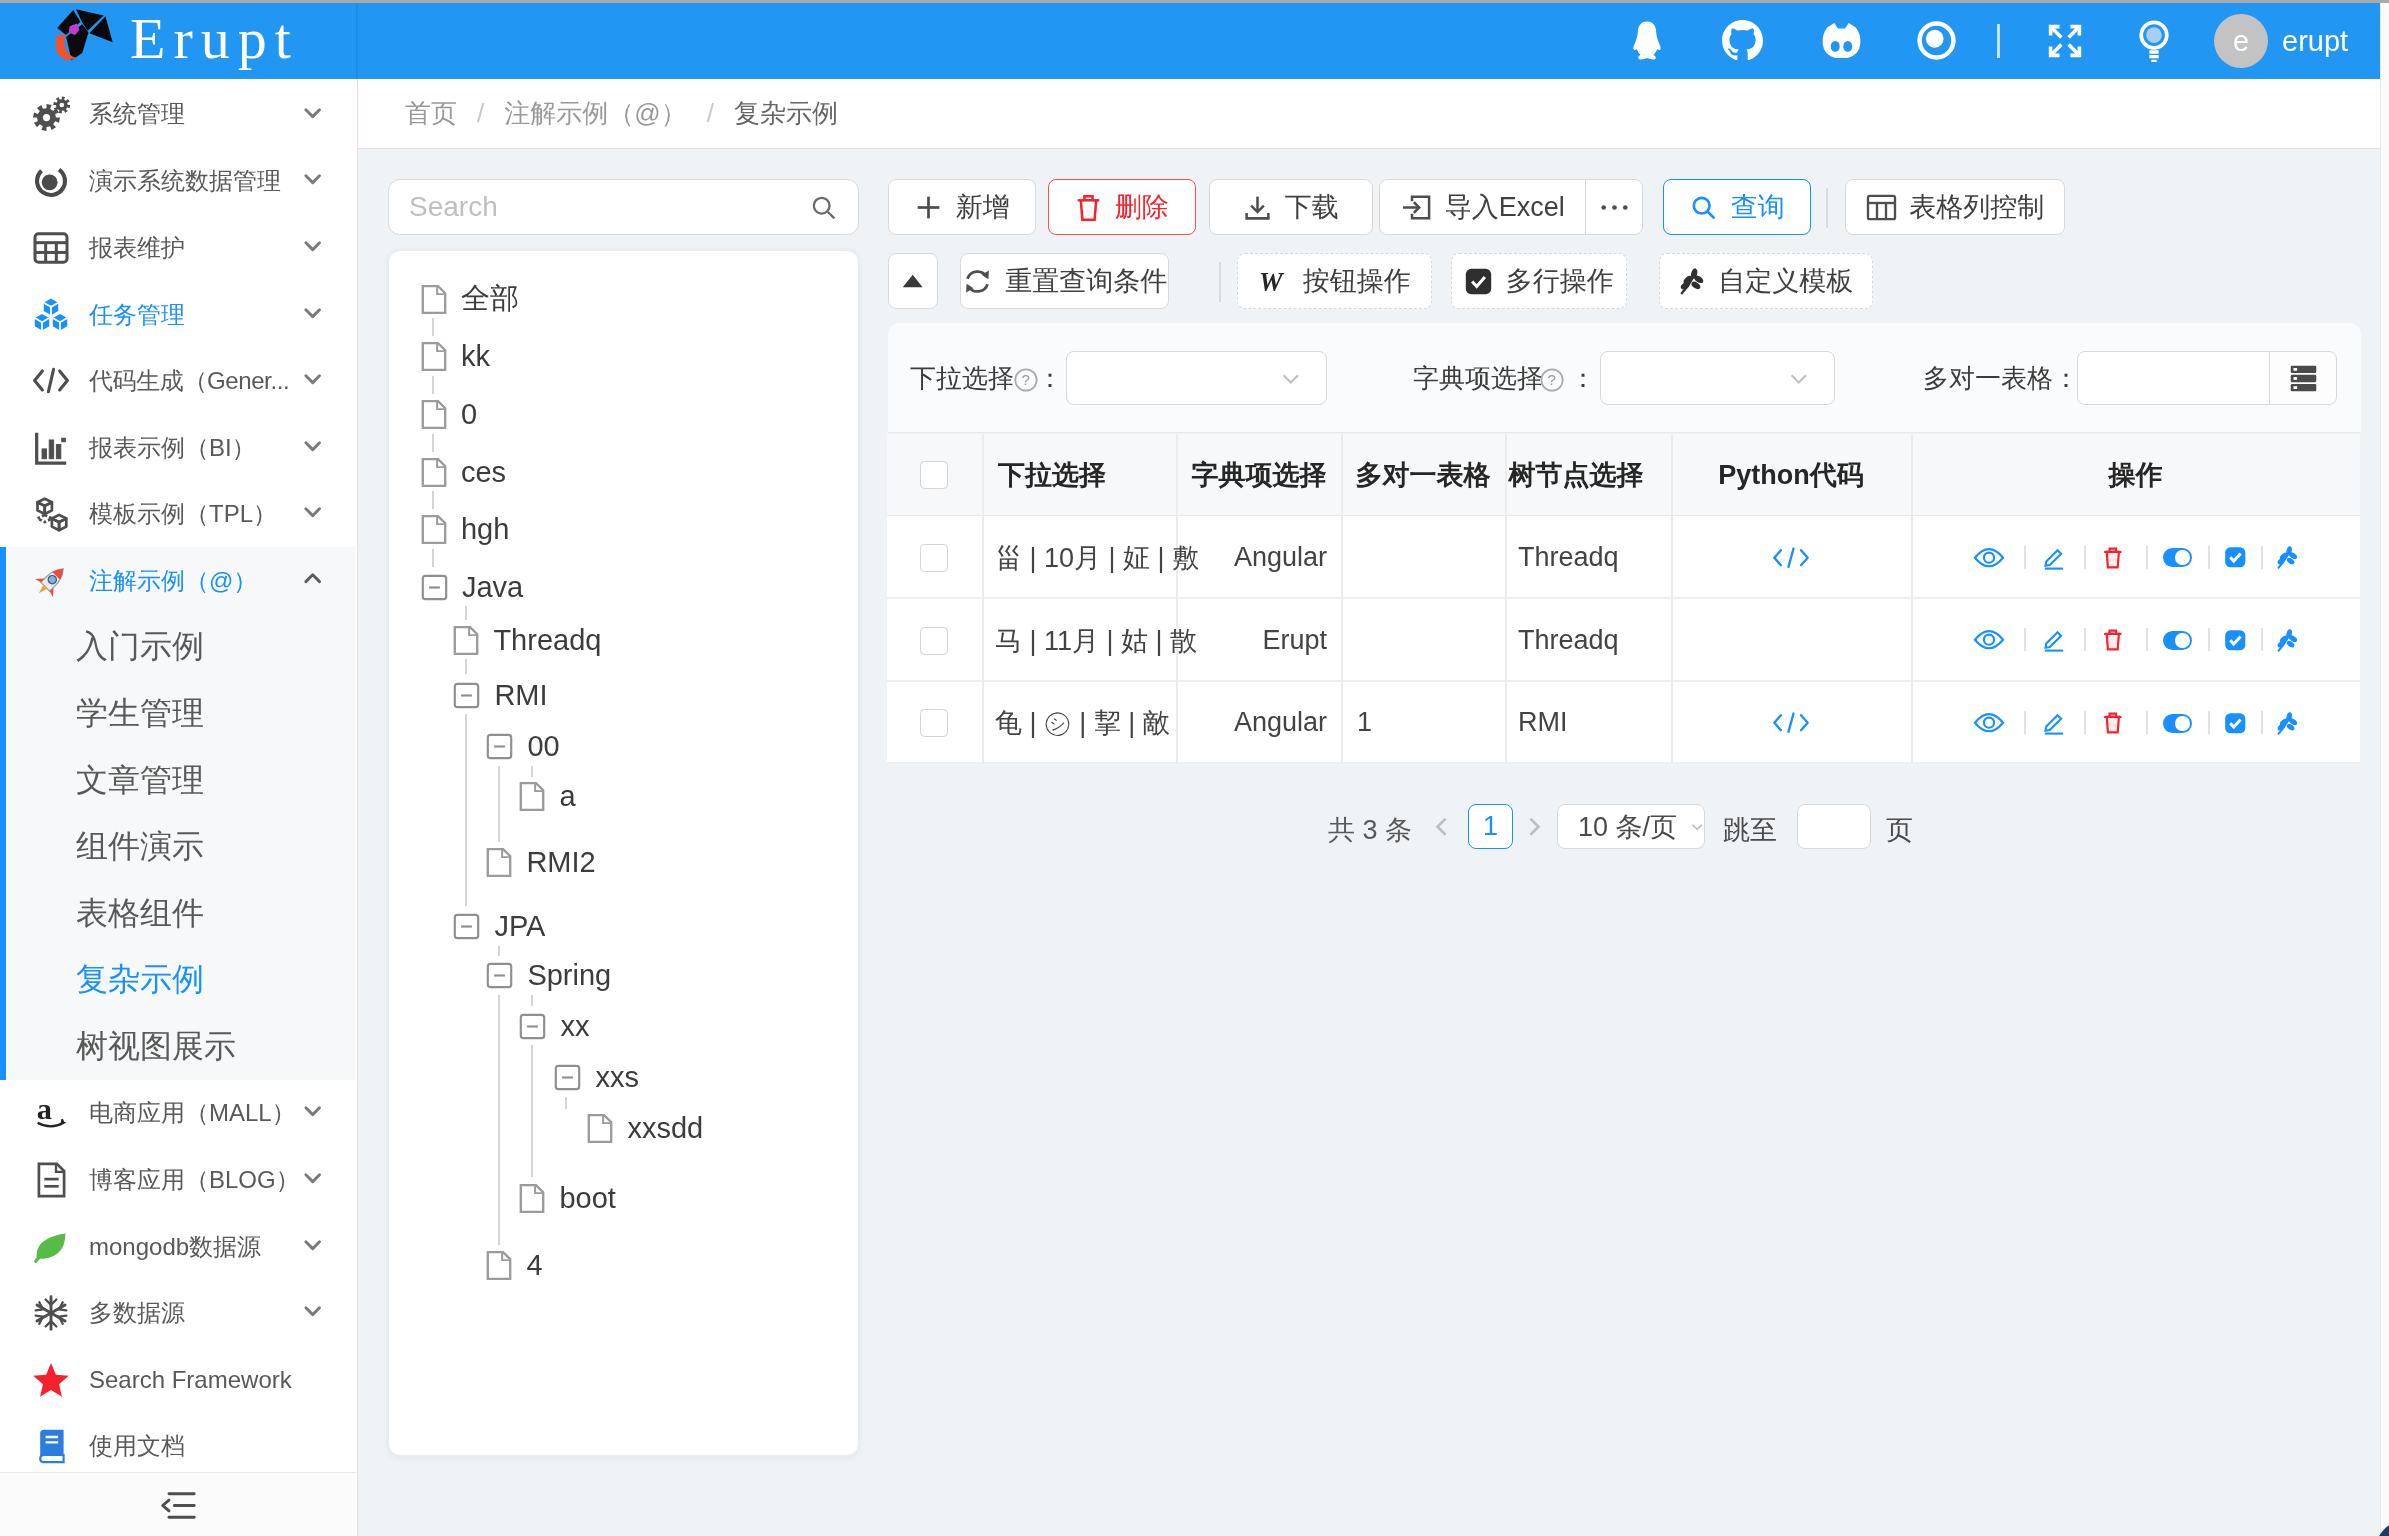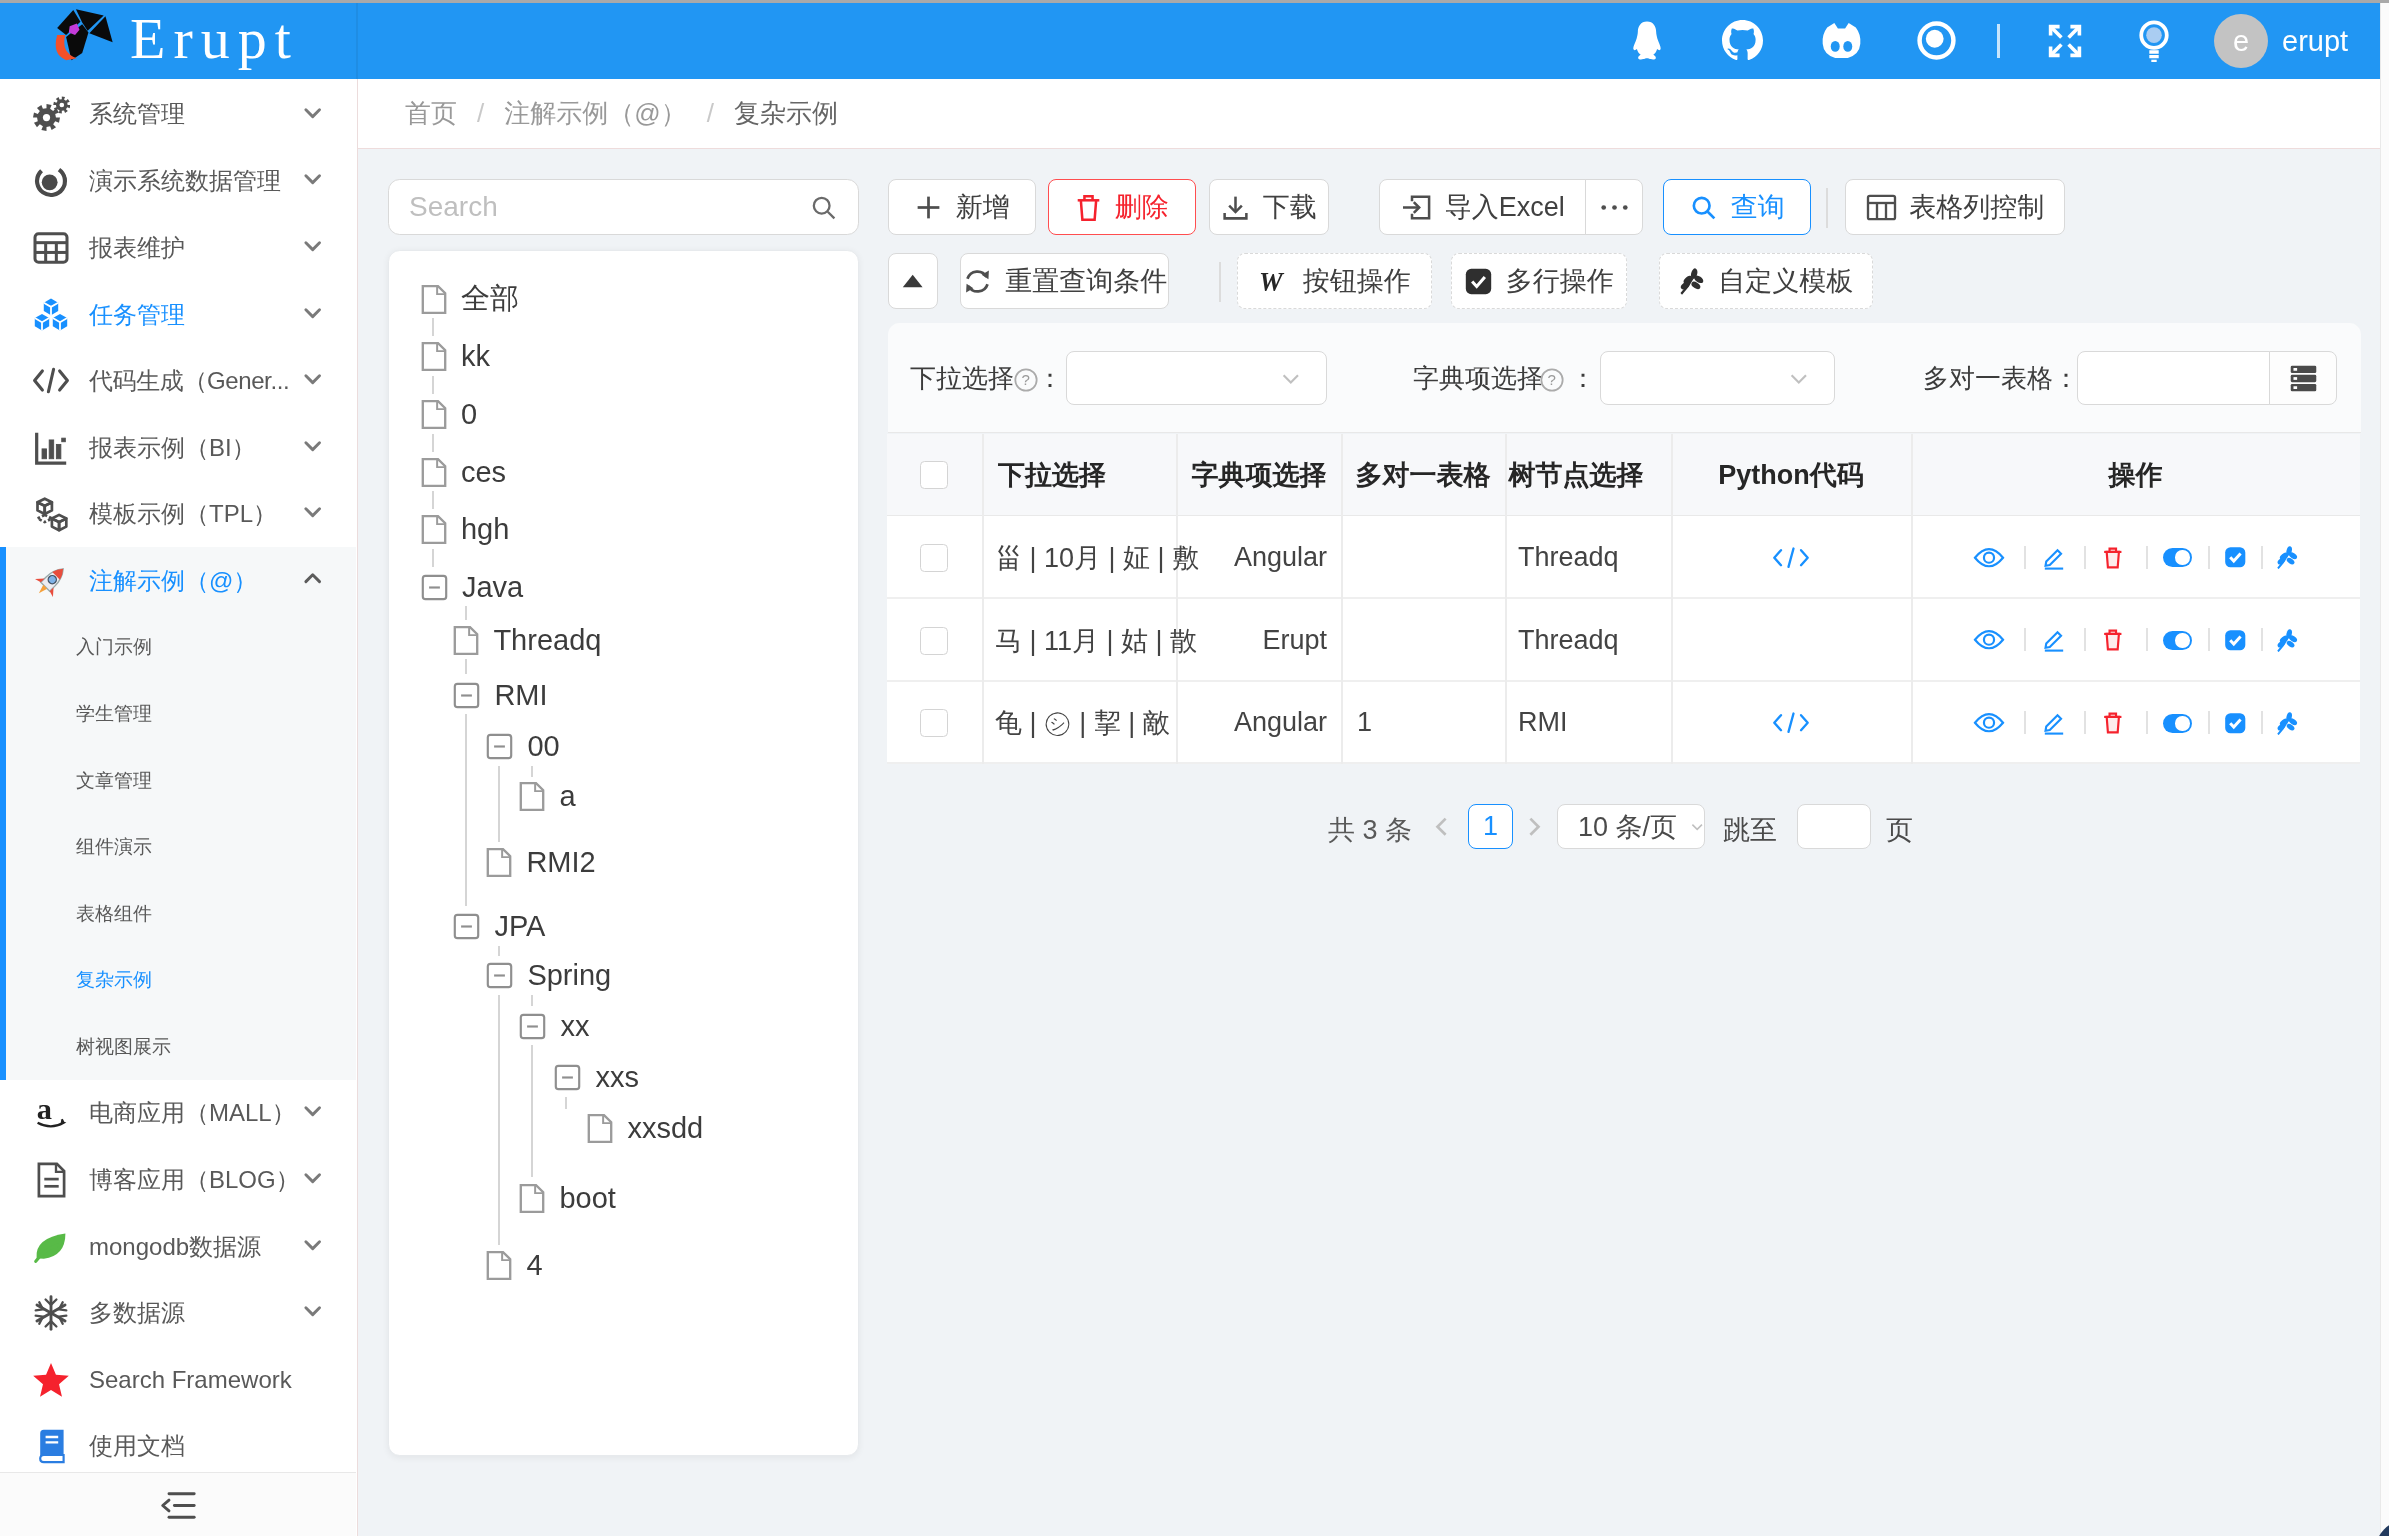--- a/index.html
+++ b/index.html
@@ -13,21 +13,21 @@
 #logo-txt { position:absolute; left:130px; top:2.7px; font-family:"Liberation Serif", serif; font-size:58px; letter-spacing:8px; color:#fff; }
 #hsearch { position:absolute; left:401px; top:11.7px; width:318px; height:62px; background:rgba(255,255,255,0.26); border-radius:12.6px; display:flex; align-items:center; color:#fff; font-size:26px; }
 #hsearch .mag { margin:0 12.6px 0 21.6px; }
 .hicon { position:absolute; top:0; height:76px; width:58px; display:flex; align-items:center; justify-content:center; }
 
 #sidebar { position:absolute; left:0; top:79px; width:358px; height:1457px; background:#fff; border-right:1.8px solid #ecdcdc; z-index:5; }
 .mitem { position:absolute; left:0; width:356px; height:67px; display:flex; align-items:center; }
 .mitem .mic { width:38px; height:40px; margin-left:32px; display:flex; align-items:center; justify-content:center; flex:none; }
 .mitem .mtx { margin-left:19px; font-size:24px; color:#595959; white-space:nowrap; overflow:hidden; max-width:225px; }
 .mitem .car { position:absolute; right:32px; }
-.sub { position:absolute; left:76px; font-size:19px; color:#595959; height:67px; display:flex; align-items:center; }
+.sub { position:absolute; left:76px; font-size:32px; color:#595959; height:67px; display:flex; align-items:center; }
 #actblock { position:absolute; left:0; top:468px; width:356px; height:533px; background:#f6f8f9; }
 #actbar { position:absolute; left:0; top:468px; width:6.3px; height:533px; background:#1890ff; }
 #sfoot { position:absolute; left:0; top:1393px; width:356px; height:65px; border-top:1.8px solid #e8e8e8; background:#fbfbfb; display:flex; align-items:center; justify-content:center; }
 
 #bread { position:absolute; left:358px; top:79px; width:2031px; height:70px; background:#fff; border-bottom:1.8px solid #eedcdc; display:flex; align-items:center; font-size:26px; color:#999; }
 #content { position:absolute; left:358px; top:149px; width:2031px; height:1387px; background:#f0f3f6; }
 
 #tsearch { position:absolute; left:388px; top:179px; width:471px; height:56px; background:#fff; border:1.8px solid #d9d9d9; border-radius:11.7px; display:flex; align-items:center; color:#bfbfbf; font-size:28px; }
 #tsearch span { margin-left:20px; }
 #treecard { position:absolute; left:388px; top:250px; width:471px; height:1206px; background:#fff; border:0.9px solid #e7eaed; border-radius:11.7px; box-shadow:0 1.8px 7.2px rgba(0,0,0,0.06); }
@@ -493,21 +493,21 @@
     <span>新增</span>
   </div>
 <div class="btn red" style="left:1048px;top:179px;width:148px">
     <svg width="27" height="29" viewBox="0 0 30 32" fill="none" stroke="#f5222d" stroke-width="2.8">
       <path d="M3 8 L27 8"></path>
       <path d="M10.5 8 L10.5 3.5 L19.5 3.5 L19.5 8"></path>
       <path d="M6.5 8 L8.2 29.5 L21.8 29.5 L23.5 8"></path>
     </svg>
     <span>删除</span>
   </div>
-<div class="btn " style="left:1209px;top:179px;width:120px">
+<div class="btn " style="left:1209px;top:179px;width:164px">
     <svg width="29" height="29" viewBox="0 0 32 32" fill="none" stroke="#4e4e4e" stroke-width="2.8">
       <path d="M4 22 L4 28 L28 28 L28 22"></path>
       <line x1="16" y1="4" x2="16" y2="20"></line>
       <path d="M9 14 L16 21 L23 14"></path>
     </svg>
     <span>下载</span>
   </div>
 <div class="btn " style="left:1379px;top:179px;width:208px;border-radius:8px 0 0 8px">
     <svg width="31" height="27" viewBox="0 0 34 30" fill="none" stroke="#4e4e4e" stroke-width="2.8">
       <path d="M12 8 L12 3 L31 3 L31 27 L12 27 L12 22"></path>

